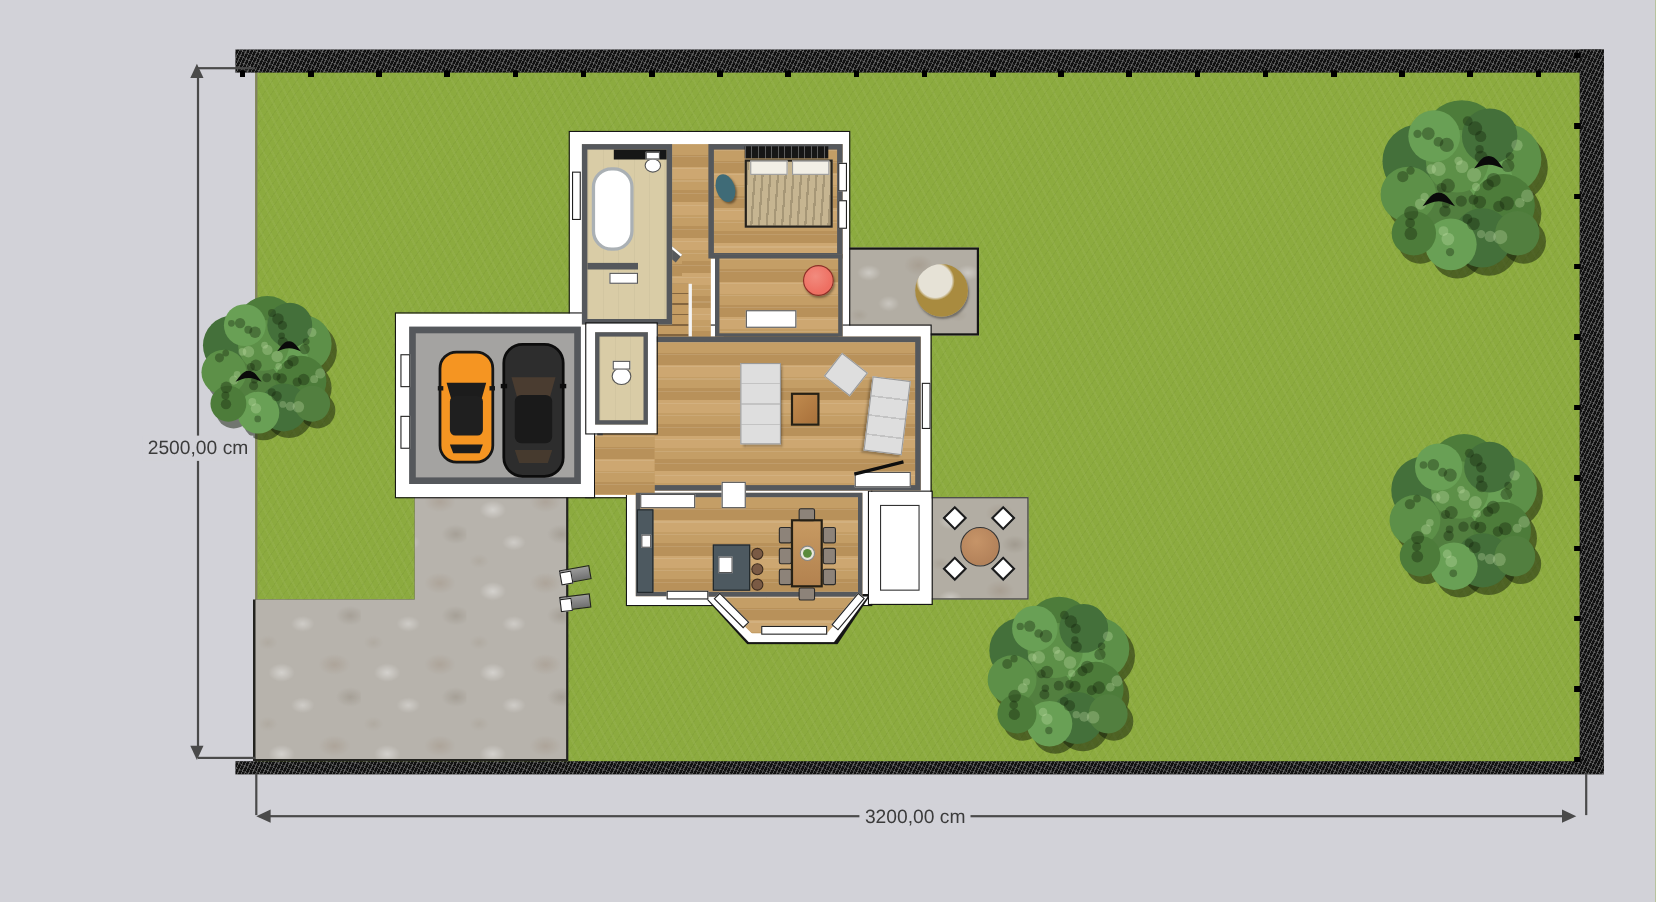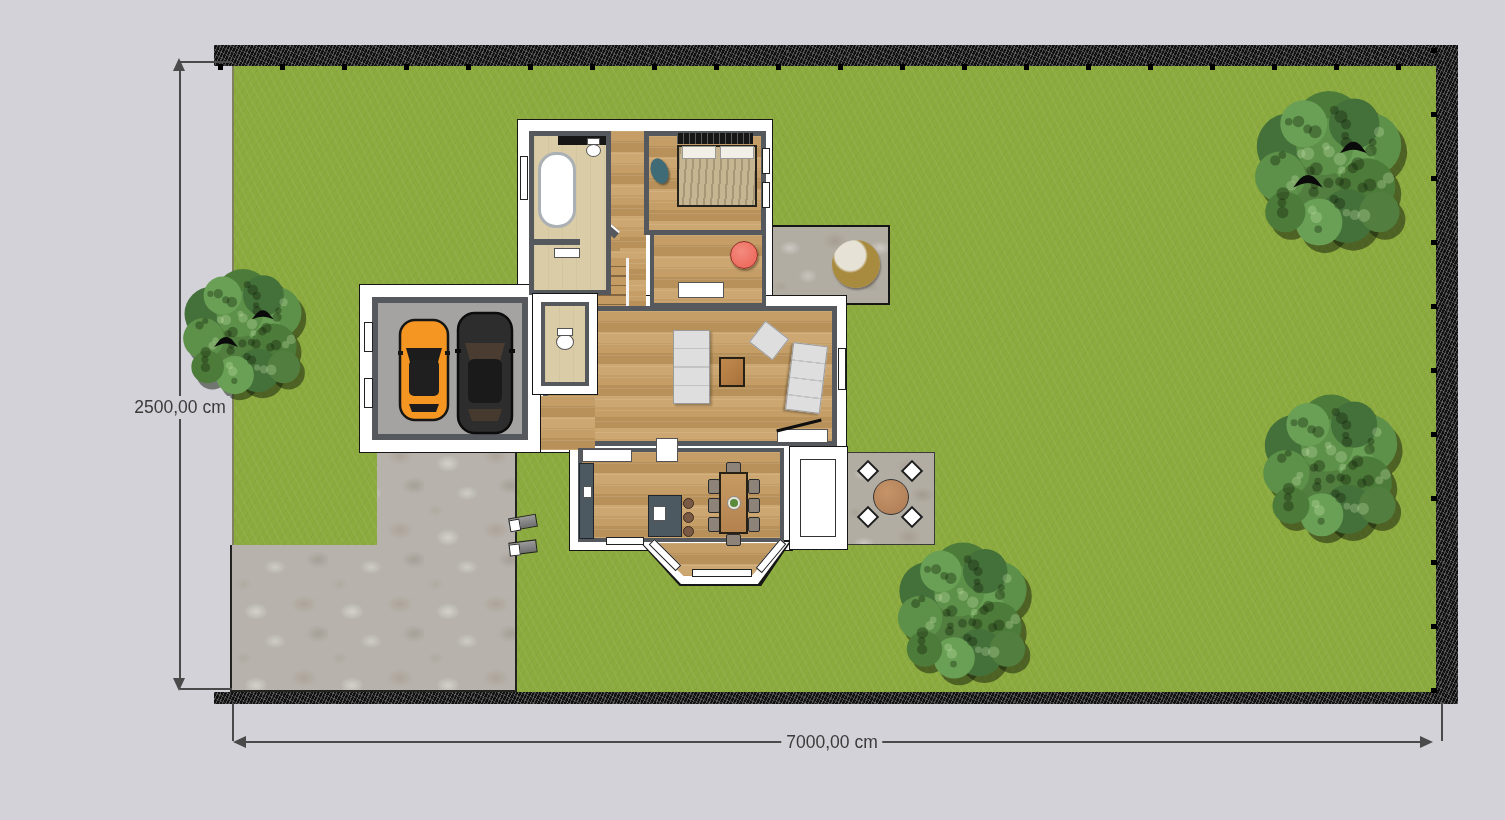--- a/index.html
+++ b/index.html
@@ -562,15 +562,15 @@
   <div class="dline" style="left:180px;top:688px;width:52px;height:1.5px;"></div>
   <div class="arrow" style="left:173px;top:58px;border-left:6px solid transparent;border-right:6px solid transparent;border-bottom:13px solid var(--dim);"></div>
   <div class="arrow" style="left:173px;top:678px;border-left:6px solid transparent;border-right:6px solid transparent;border-top:13px solid var(--dim);"></div>
   <div class="dimlabel" style="left:180px;top:368px;transform:translateX(-50%);margin-top:28px;">2500,00 cm</div>
 
   <div class="dline" style="left:236px;top:741px;width:1192px;height:1.5px;"></div>
   <div class="dline" style="left:232px;top:703px;width:1.5px;height:38px;"></div>
   <div class="dline" style="left:1441px;top:703px;width:1.5px;height:38px;"></div>
   <div class="arrow" style="left:233px;top:736px;border-top:6px solid transparent;border-bottom:6px solid transparent;border-right:13px solid var(--dim);"></div>
   <div class="arrow" style="left:1420px;top:736px;border-top:6px solid transparent;border-bottom:6px solid transparent;border-left:13px solid var(--dim);"></div>
-  <div class="dimlabel" style="left:832px;top:731px;transform:translateX(-50%);">7000,00 cm</div>
+  <div class="dimlabel" style="left:832px;top:731px;transform:translateX(-50%);">3200,00 cm</div>
 
 </div>
 
 </body></html>

